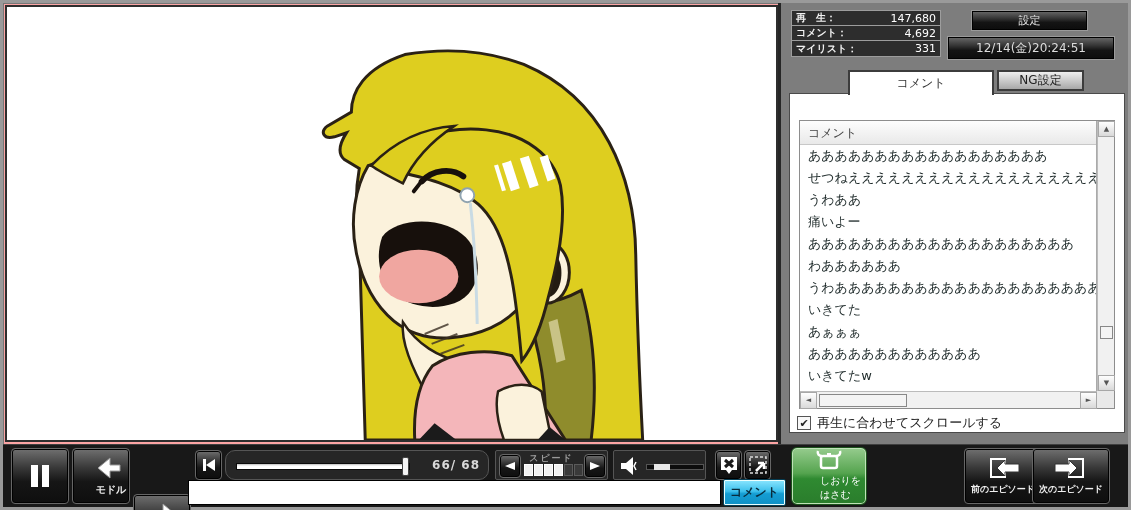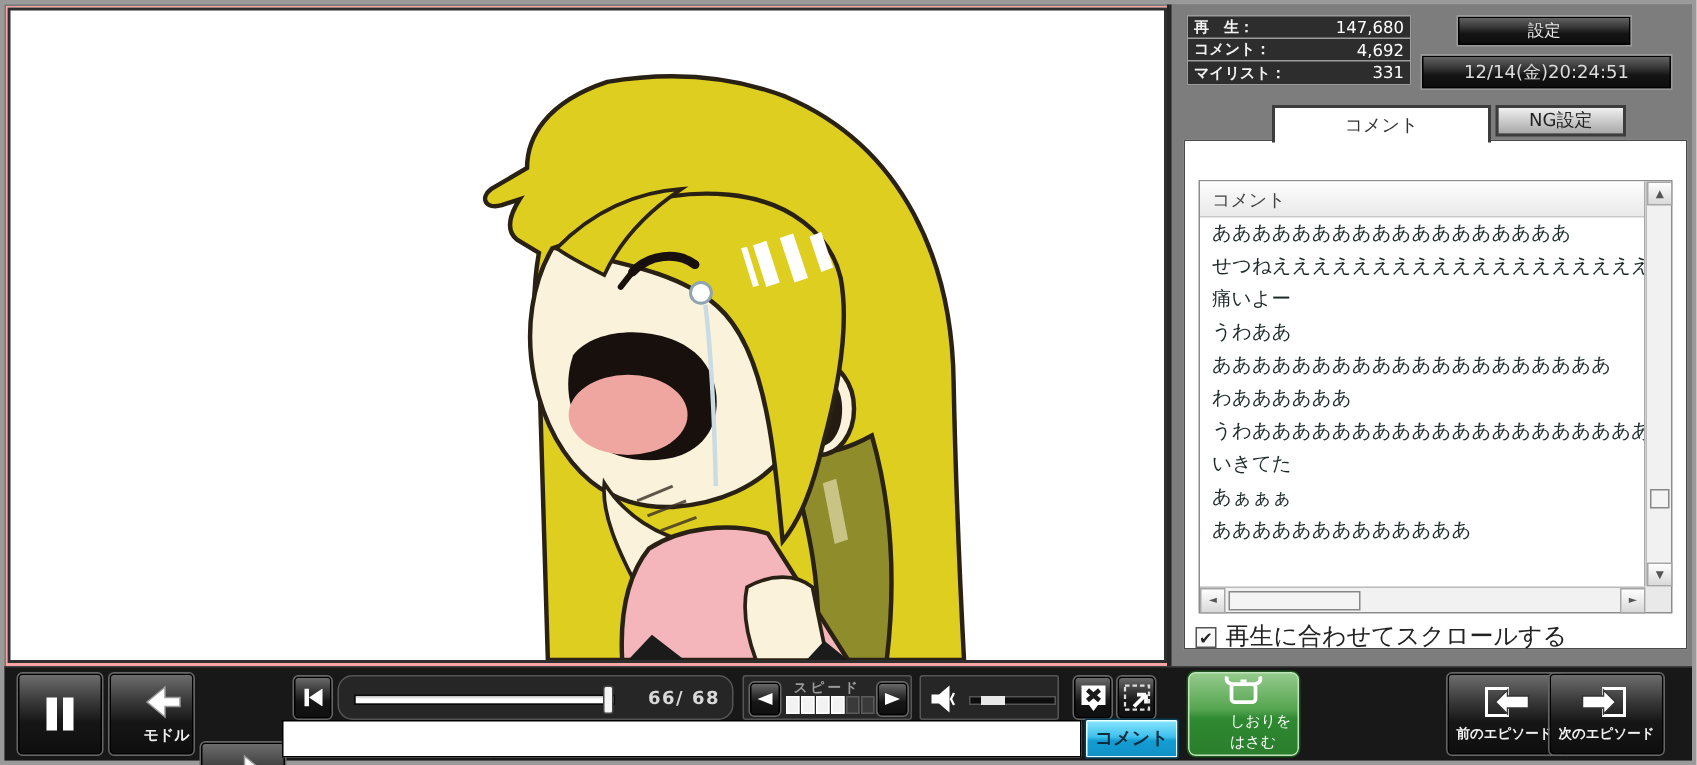--- a/index.html
+++ b/index.html
@@ -35,21 +35,21 @@
   .scroll-btn { position:absolute; width:17px; height:16px; background:linear-gradient(180deg,#fefefe,#d9d9d9); border:1px solid #a7a7a7; color:#555; font-size:7px; text-align:center; line-height:15px; }
   .vscroll .up { top:0; left:0; }
   .vscroll .down { bottom:0; left:0; }
   .hscroll .left { left:0; top:0; height:17px; }
   .hscroll .right { right:0; top:0; height:17px; }
   .vthumb { position:absolute; left:2px; top:76%; width:13px; height:13px; background:#f4f4f4; border:1px solid #888; }
   .hthumb { position:absolute; left:19px; top:2px; width:88px; height:13px; background:#f4f4f4; border:1px solid #888; }
   .scroll-corner { background:#e9e9e9; }
   .autoscroll { position:absolute; left:7px; top:320px; display:flex; align-items:center; gap:6px; }
   .checkbox { width:14px; height:14px; background:#f8f8f8; border:1px solid #555; font-size:11px; line-height:13px; text-align:center; color:#222; font-weight:bold; }
-  .autoscroll-label { font-size:16px; color:#222; }
+  .autoscroll-label { font-size:13px; color:#222; }
 
   
   .control-bar { position:absolute; left:3px; top:444px; width:1125px; height:63px; background:#181818; border-top:1px solid #3f3f3f; }
   .dbtn { position:absolute; background:linear-gradient(180deg,#707070 0%,#383838 35%,#161616 60%,#0e0e0e 100%); border:1px solid #666; box-shadow:inset 0 0 0 1px #000; border-radius:4px; color:#fff; }
   .bigbtn { top:3px; height:56px; display:flex; flex-direction:column; align-items:center; justify-content:center; gap:3px; }
   .bigbtn .lbl { font-size:10px; font-weight:bold; color:#eee; }
   .strip { position:absolute; top:5px; height:30px; background:#262626; border:1px solid #555; border-radius:2px; }
   .smallbtn { position:absolute; display:flex; align-items:center; justify-content:center; }
 
   .seek-track { position:absolute; left:10px; top:12px; right:78px; height:7px; background:linear-gradient(180deg,#bbb,#fff 40%,#fff); border:1px solid #0a0a0a; }
@@ -148,28 +148,29 @@
 
     <div class="tab tab-comment">コメント</div>
     <div class="tab tab-ng">NG設定</div>
 
     <div class="comment-panel">
       <div class="list-wrap">
         <div class="list-main">
           <div class="list-header">コメント</div>
           <div class="crow">ああああああああああああああああああ</div>
           <div class="crow">せつねえええええええええええええええええええええええ</div>
+          <div class="crow">うわああ</div>
           <div class="crow">痛いよー</div>
-          <div class="crow">うわああ</div>
           <div class="crow">ああああああああああああああああああああ</div>
           <div class="crow">わああああああ</div>
           <div class="crow">うわああああああああああああああああああああああああ</div>
           <div class="crow">いきてた</div>
           <div class="crow">あぁぁぁ</div>
           <div class="crow">あああああああああああああ</div>
+          <div class="crow">いきてたw</div>
         </div>
         <div class="vscroll">
           <div class="scroll-btn up">▲</div>
           <div class="vthumb"></div>
           <div class="scroll-btn down">▼</div>
         </div>
         <div class="hscroll">
           <div class="scroll-btn left">◄</div>
           <div class="hthumb"></div>
           <div class="scroll-btn right">►</div>

